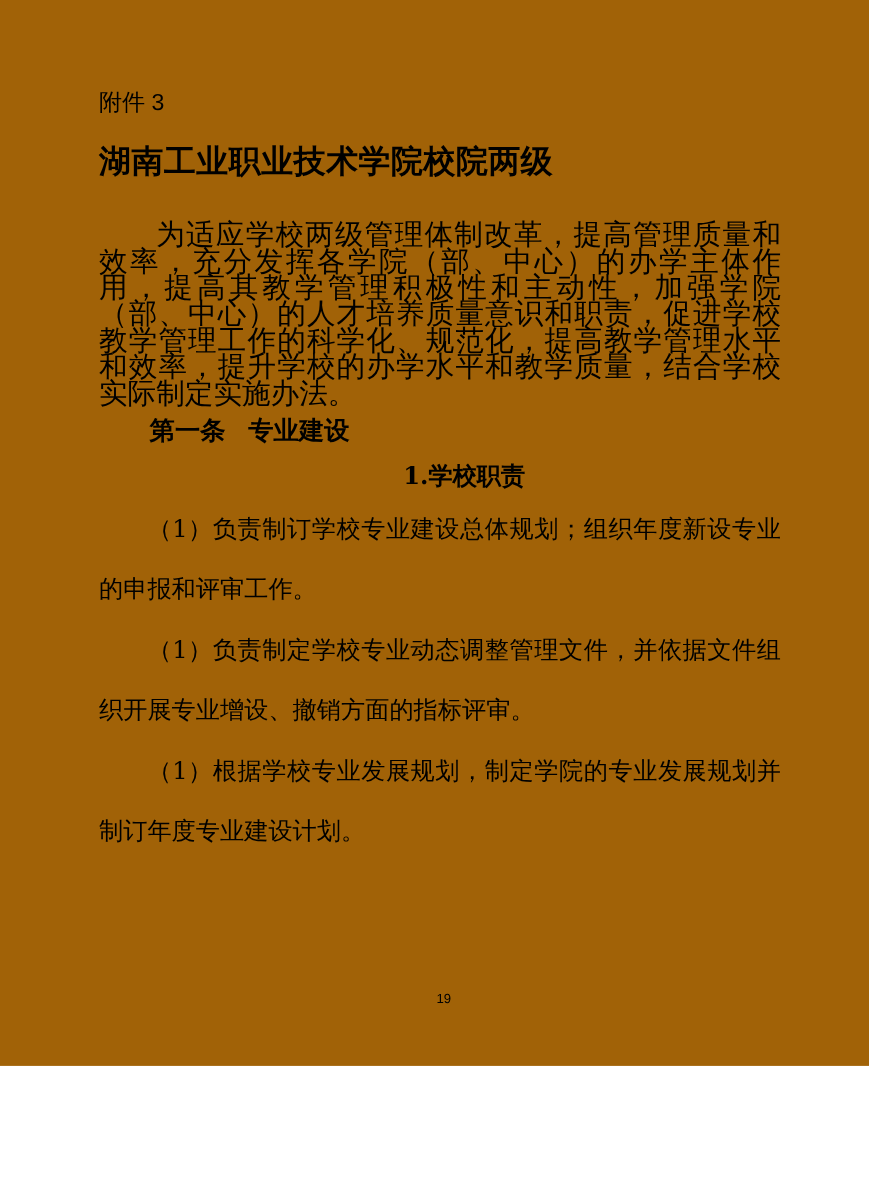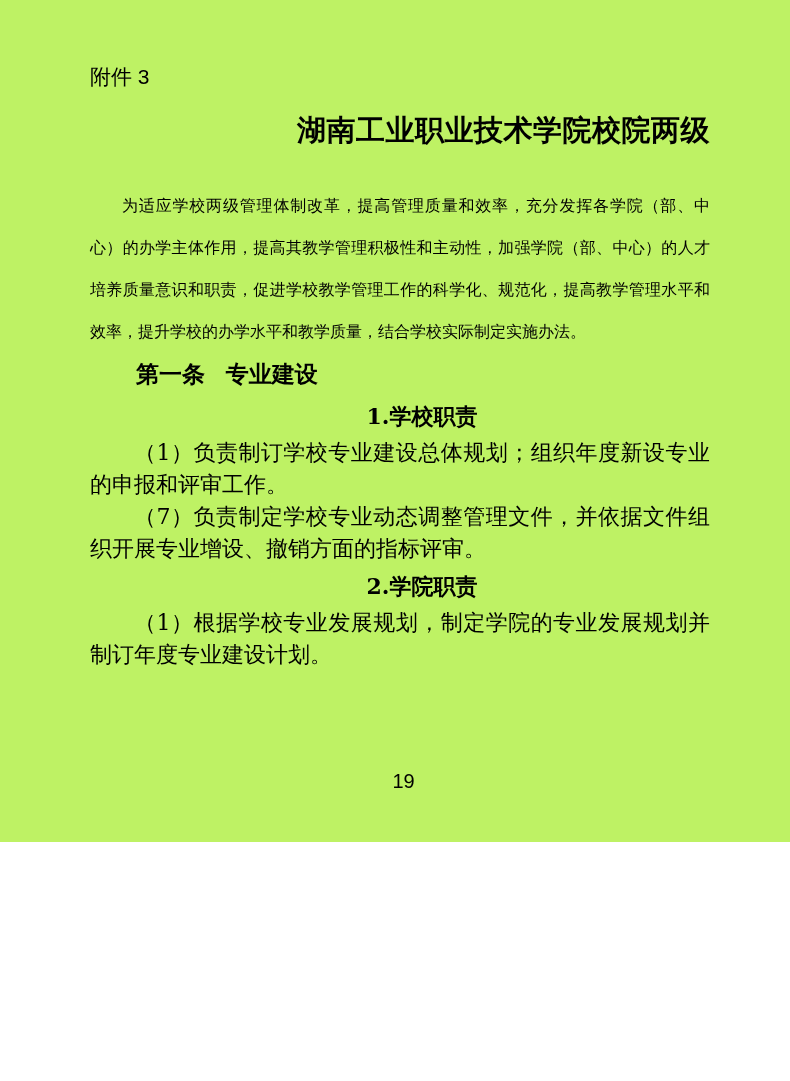--- a/index.html
+++ b/index.html
@@ -3,47 +3,47 @@
 <meta charset="utf-8">
 <style>
   html, body {
     margin: 0;
     padding: 0;
     background: #ffffff;
   }
   .page {
     position: relative;
     width: 790px;
-    height: 842px;
-    background: #bef264;
+    height: 969px;
+    background: #a16207;
     color: #000000;
     box-sizing: border-box;
-    padding: 65px 80px 0 90px;
+    padding: 82px 80px 0 90px;
     font-family: "DejaVu Serif", serif;
     overflow: hidden;
   }
   .attachment-label {
     font-family: "Liberation Sans", sans-serif;
     font-size: 21px;
     line-height: 24px;
     font-weight: 500;
   }
   .doc-title {
     margin-top: 18px;
-    text-align: right;
+    text-align: left;
     font-weight: bold;
     font-size: 29px;
     line-height: 46px;
     font-family: Liberation Serif, serif;
     letter-spacing: 0.5px;
   }
   .intro-paragraph {
     margin: 32px 0 0 0;
-    font-size: 16px;
-    line-height: 42px;
+    font-size: 26px;
+    line-height: 24px;
     text-align: justify;
     text-indent: 2em;
   }
   .section-heading {
     font-family: "Liberation Sans", sans-serif;
     font-weight: bold;
     font-size: 23px;
     line-height: 42px;
     text-indent: 2em;
   }
@@ -55,31 +55,31 @@
     font-weight: bold;
     font-size: 22px;
     line-height: 42px;
     text-indent: 2em;
     font-family: "DejaVu Serif", serif;
     text-align: center;
   }
   .body-paragraph {
     margin: 0;
     font-size: 22px;
-    line-height: 32px;
+    line-height: 55px;
     text-align: justify;
     text-indent: 2em;
   }
   .page-number {
     position: absolute;
     left: 17px;
     right: 0;
     bottom: 52px;
     text-align: center;
-    font-size: 20px;
+    font-size: 12px;
     line-height: 18px;
     font-family: "Liberation Sans", sans-serif;
   }
 </style>
 </head>
 <body>
 
 <div class="page">
 
   <div class="attachment-label">附件 3</div>
@@ -91,23 +91,22 @@
   <p class="intro-paragraph">为适应学校两级管理体制改革，提高管理质量和效率，充分发挥各学院（部、中心）的办学主体作用，提高其教学管理积极性和主动性，加强学院（部、中心）的人才培养质量意识和职责，促进学校教学管理工作的科学化、规范化，提高教学管理水平和效率，提升学校的办学水平和教学质量，结合学校实际制定实施办法。</p>
 
   <div class="section-heading">
     <span>第一条</span><span class="section-title-gap">专业建设</span>
   </div>
 
   <div class="sub-heading">1.学校职责</div>
 
   <p class="body-paragraph">（1）负责制订学校专业建设总体规划；组织年度新设专业的申报和评审工作。</p>
 
-  <p class="body-paragraph">（7）负责制定学校专业动态调整管理文件，并依据文件组织开展专业增设、撤销方面的指标评审。</p>
+  <p class="body-paragraph">（1）负责制定学校专业动态调整管理文件，并依据文件组织开展专业增设、撤销方面的指标评审。</p>
 
 
-  <div class="sub-heading">2.学院职责</div>
 
   <p class="body-paragraph">（1）根据学校专业发展规划，制定学院的专业发展规划并制订年度专业建设计划。</p>
 
 
   <div class="page-number">19</div>
 
 </div>
 
 </body></html>

